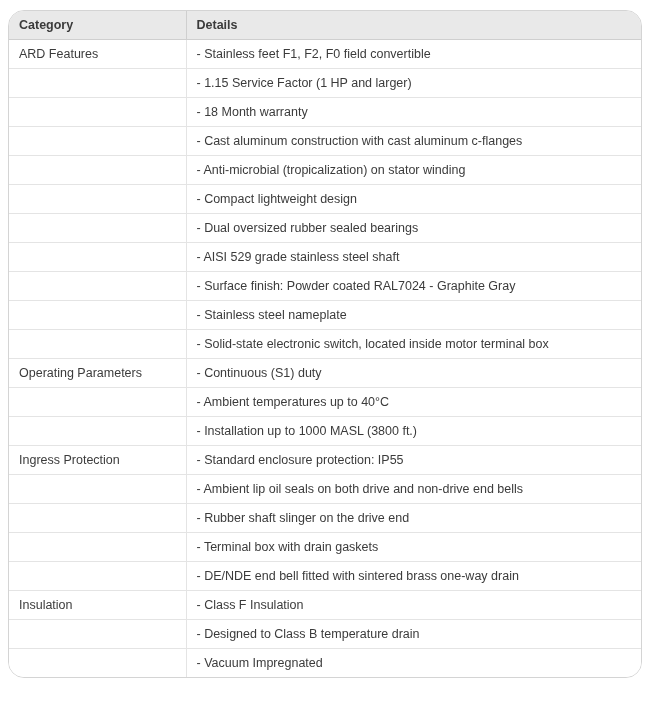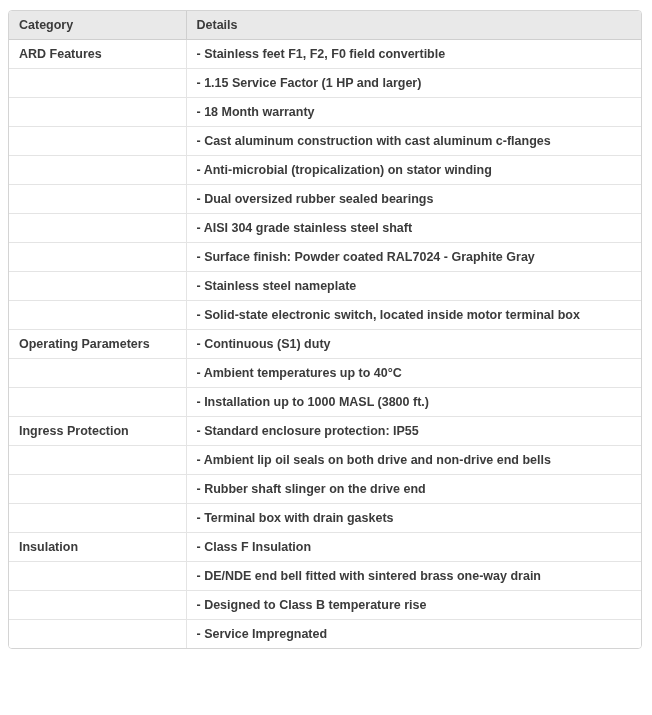--- a/index.html
+++ b/index.html
@@ -7,21 +7,21 @@
     padding: 0;
     background: #ffffff;
     width: 652px;
     height: 715px;
     font-family: "Liberation Sans", "DejaVu Sans", sans-serif;
   }
   .spec-table-wrap {
     margin: 10px 8px 10px 8px;
     width: 634px;
     border: 1px solid #d4d4d4;
-    border-radius: 4px;
+    border-radius: 16px;
     overflow: hidden;
     background: #ffffff;
     box-sizing: border-box;
   }
   table.spec-table {
     width: 100%;
     border-collapse: collapse;
     table-layout: fixed;
     font-size: 12.5px;
     color: #3b3b3b;
@@ -40,21 +40,20 @@
     border-right: 1px solid #cfcfcf;
   }
   table.spec-table td {
     height: 28px;
     padding: 0 10px;
     vertical-align: middle;
     border-top: 1px solid #e4e4e4;
     background: #ffffff;
     white-space: nowrap;
     overflow: hidden;
-    font-weight: bold;
   }
   table.spec-table tbody tr:first-child td { border-top: none; }
   table.spec-table td.cat {
     border-right: 1px solid #e4e4e4;
   }
 </style>
 </head>
 <body>
 
 <div class="spec-table-wrap">
@@ -85,25 +84,29 @@
       <tr>
         <td class="cat"></td>
         <td class="det">- Cast aluminum construction with cast aluminum c-flanges</td>
       </tr>
       <tr>
         <td class="cat"></td>
         <td class="det">- Anti-microbial (tropicalization) on stator winding</td>
       </tr>
       <tr>
         <td class="cat"></td>
+        <td class="det">- Compact lightweight design</td>
+      </tr>
+      <tr>
+        <td class="cat"></td>
         <td class="det">- Dual oversized rubber sealed bearings</td>
       </tr>
       <tr>
         <td class="cat"></td>
-        <td class="det">- AISI 304 grade stainless steel shaft</td>
+        <td class="det">- AISI 529 grade stainless steel shaft</td>
       </tr>
       <tr>
         <td class="cat"></td>
         <td class="det">- Surface finish: Powder coated RAL7024 - Graphite Gray</td>
       </tr>
       <tr>
         <td class="cat"></td>
         <td class="det">- Stainless steel nameplate</td>
       </tr>
       <tr>
@@ -132,30 +135,30 @@
       </tr>
       <tr>
         <td class="cat"></td>
         <td class="det">- Rubber shaft slinger on the drive end</td>
       </tr>
       <tr>
         <td class="cat"></td>
         <td class="det">- Terminal box with drain gaskets</td>
       </tr>
       <tr>
+        <td class="cat"></td>
+        <td class="det">- DE/NDE end bell fitted with sintered brass one-way drain</td>
+      </tr>
+      <tr>
         <td class="cat">Insulation</td>
         <td class="det">- Class F Insulation</td>
       </tr>
       <tr>
         <td class="cat"></td>
-        <td class="det">- DE/NDE end bell fitted with sintered brass one-way drain</td>
+        <td class="det">- Designed to Class B temperature drain</td>
       </tr>
       <tr>
         <td class="cat"></td>
-        <td class="det">- Designed to Class B temperature rise</td>
-      </tr>
-      <tr>
-        <td class="cat"></td>
-        <td class="det">- Service Impregnated</td>
+        <td class="det">- Vacuum Impregnated</td>
       </tr>
     </tbody>
   </table>
 </div>
 
 </body></html>

